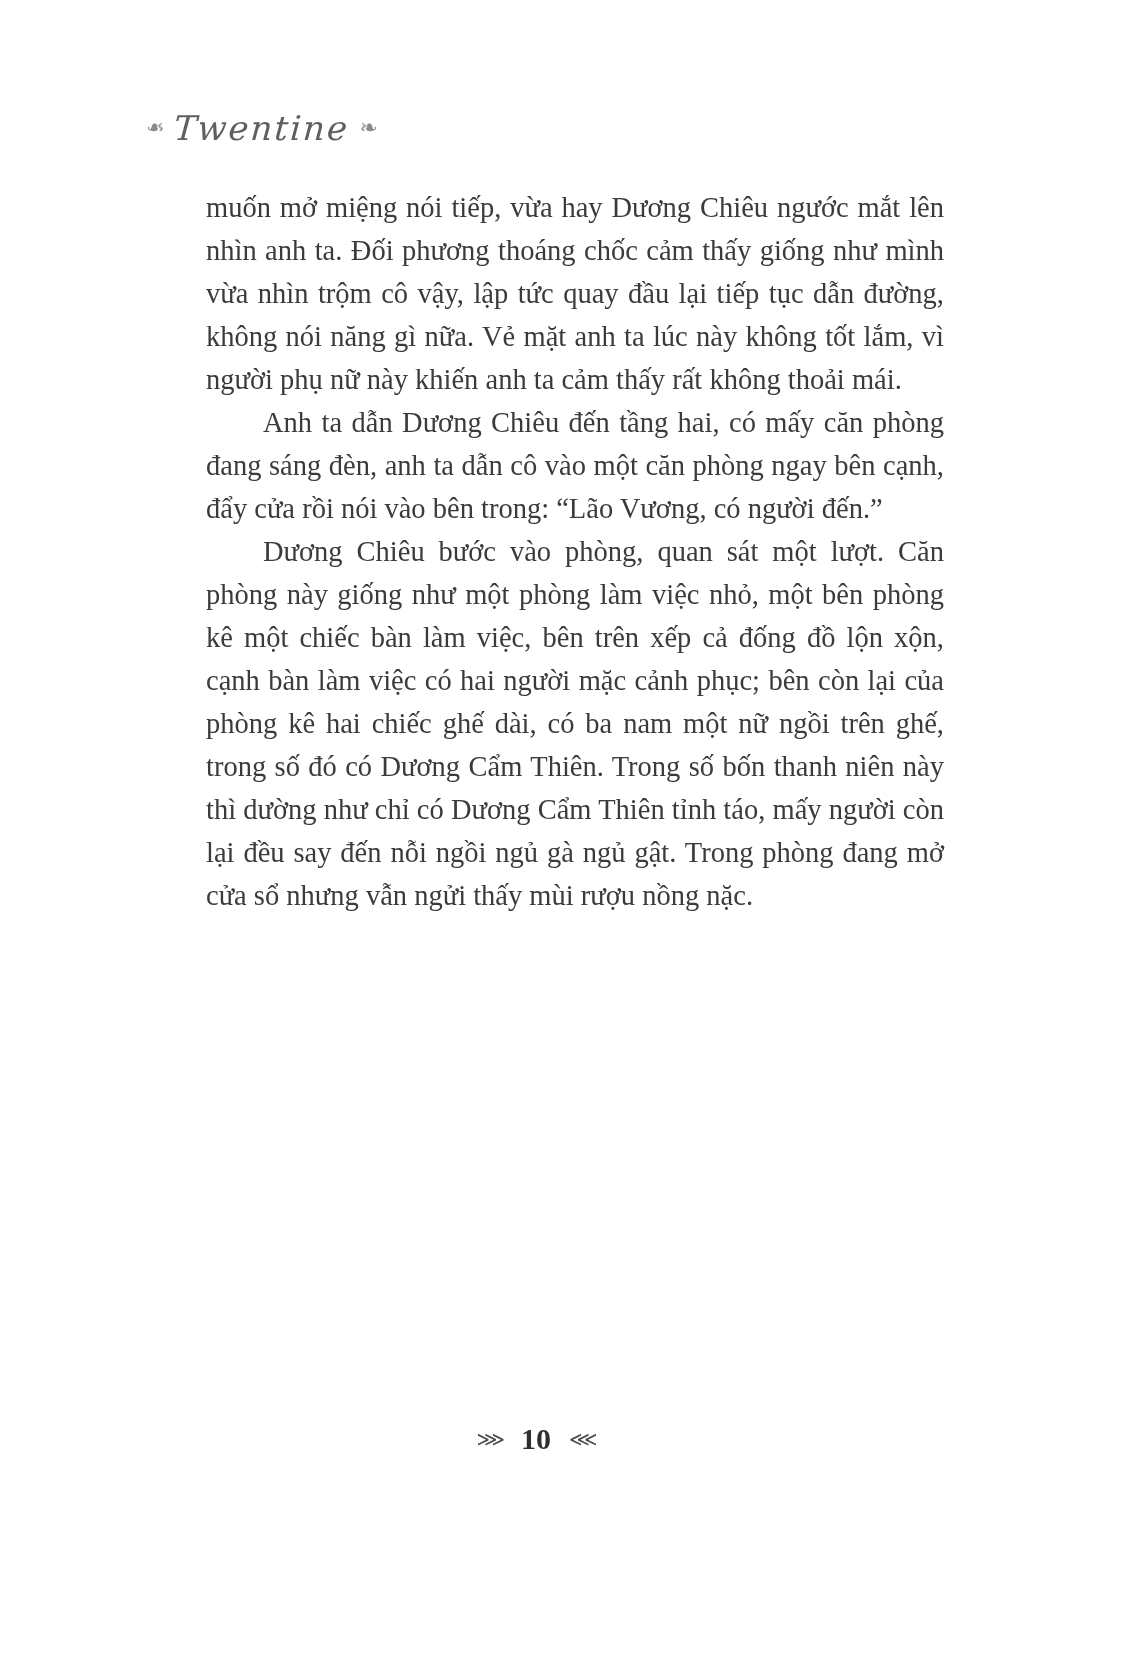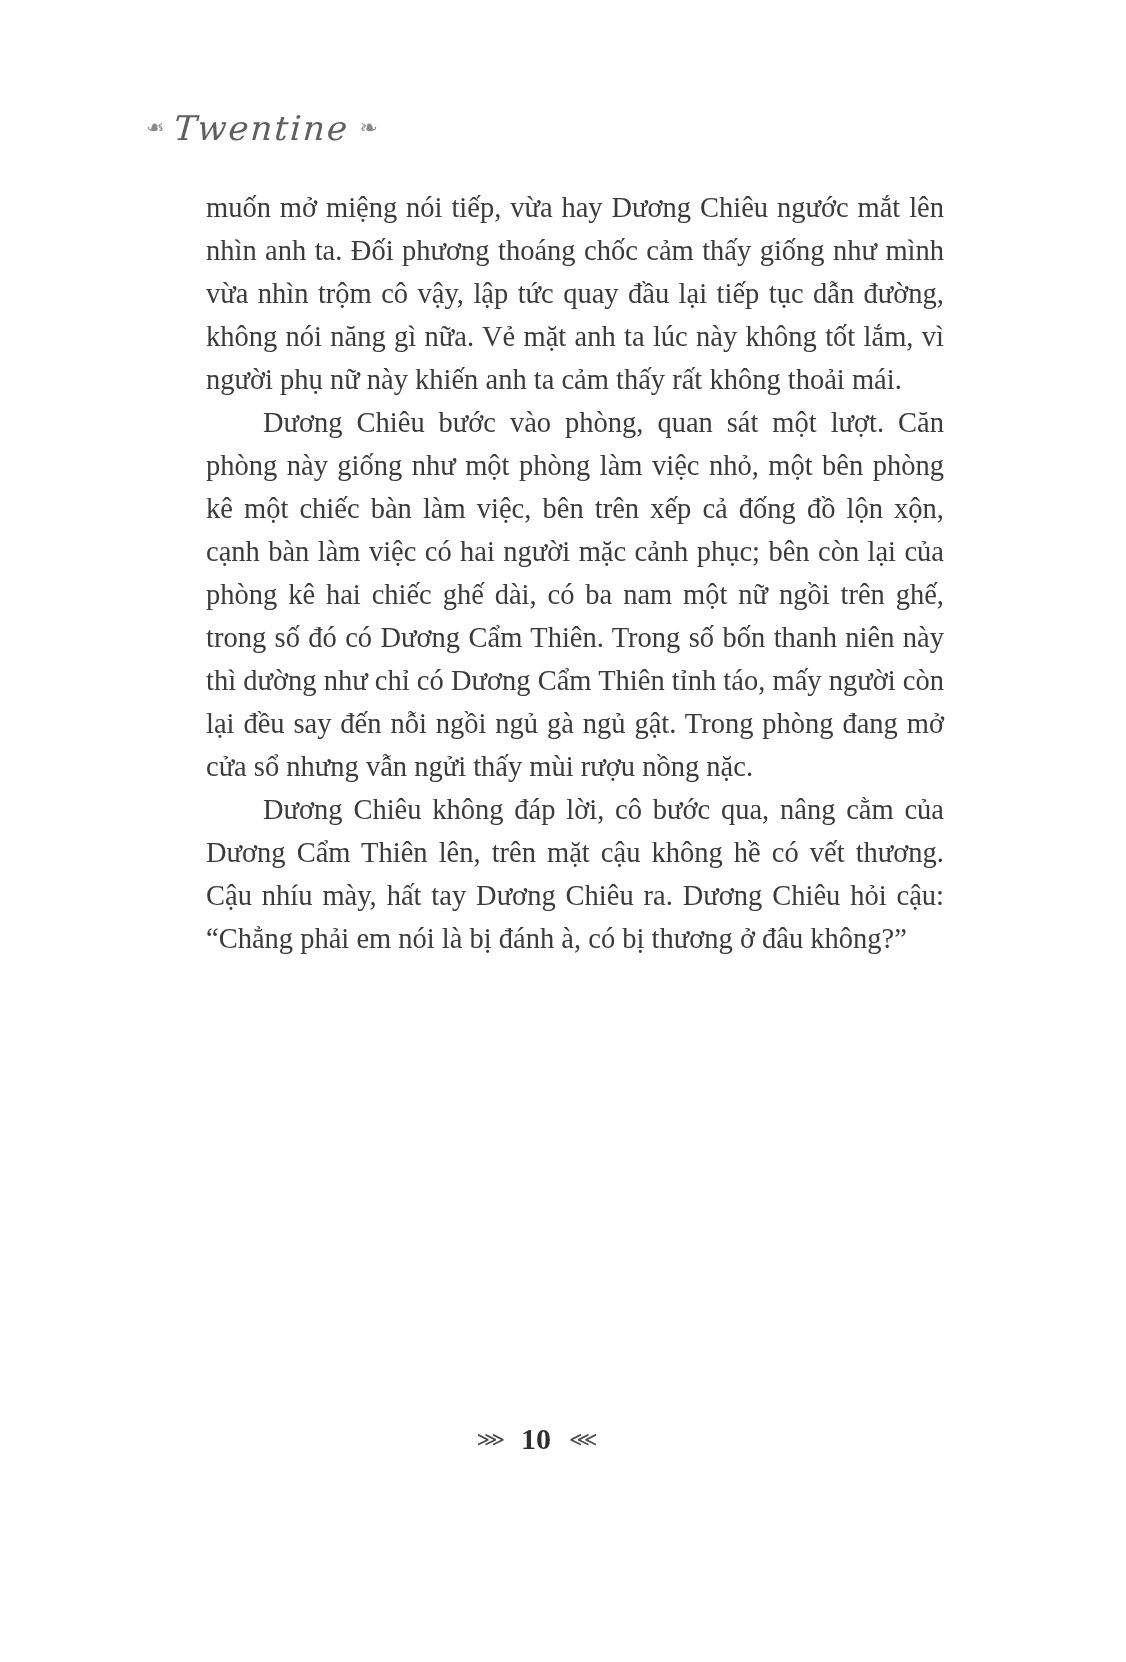--- a/index.html
+++ b/index.html
@@ -95,22 +95,22 @@
 <div class="page">
 
   <header class="page-header">
     <span class="header-ornament mirrored">❧</span>
     <span class="logo-text">Twentine</span>
     <span class="header-ornament">❧</span>
   </header>
 
   <main class="page-body">
     <p class="para no-indent">muốn mở miệng nói tiếp, vừa hay Dương Chiêu ngước mắt lên nhìn anh ta. Đối phương thoáng chốc cảm thấy giống như mình vừa nhìn trộm cô vậy, lập tức quay đầu lại tiếp tục dẫn đường, không nói năng gì nữa. Vẻ mặt anh ta lúc này không tốt lắm, vì người phụ nữ này khiến anh ta cảm thấy rất không thoải mái.</p>
+    <p class="para">Anh ta dẫn Dương Chiêu đến tầng hai, có mấy căn phòng đang sáng đèn, anh ta dẫn cô vào một căn phòng ngay bên cạnh, đẩy cửa rồi nói vào bên trong: “Lão Vương, có người đến.”</p>
     <p class="para">Dương Chiêu bước vào phòng, quan sát một lượt. Căn phòng này giống như một phòng làm việc nhỏ, một bên phòng kê một chiếc bàn làm việc, bên trên xếp cả đống đồ lộn xộn, cạnh bàn làm việc có hai người mặc cảnh phục; bên còn lại của phòng kê hai chiếc ghế dài, có ba nam một nữ ngồi trên ghế, trong số đó có Dương Cẩm Thiên. Trong số bốn thanh niên này thì dường như chỉ có Dương Cẩm Thiên tỉnh táo, mấy người còn lại đều say đến nỗi ngồi ngủ gà ngủ gật. Trong phòng đang mở cửa sổ nhưng vẫn ngửi thấy mùi rượu nồng nặc.</p>
-    <p class="para">Dương Chiêu không đáp lời, cô bước qua, nâng cằm của Dương Cẩm Thiên lên, trên mặt cậu không hề có vết thương. Cậu nhíu mày, hất tay Dương Chiêu ra. Dương Chiêu hỏi cậu: “Chẳng phải em nói là bị đánh à, có bị thương ở đâu không?”</p>
   </main>
 
   <footer class="page-footer">
     <span class="footer-ornament">⋙</span>
     <span class="page-number">10</span>
     <span class="footer-ornament">⋘</span>
   </footer>
 
 </div>
 

